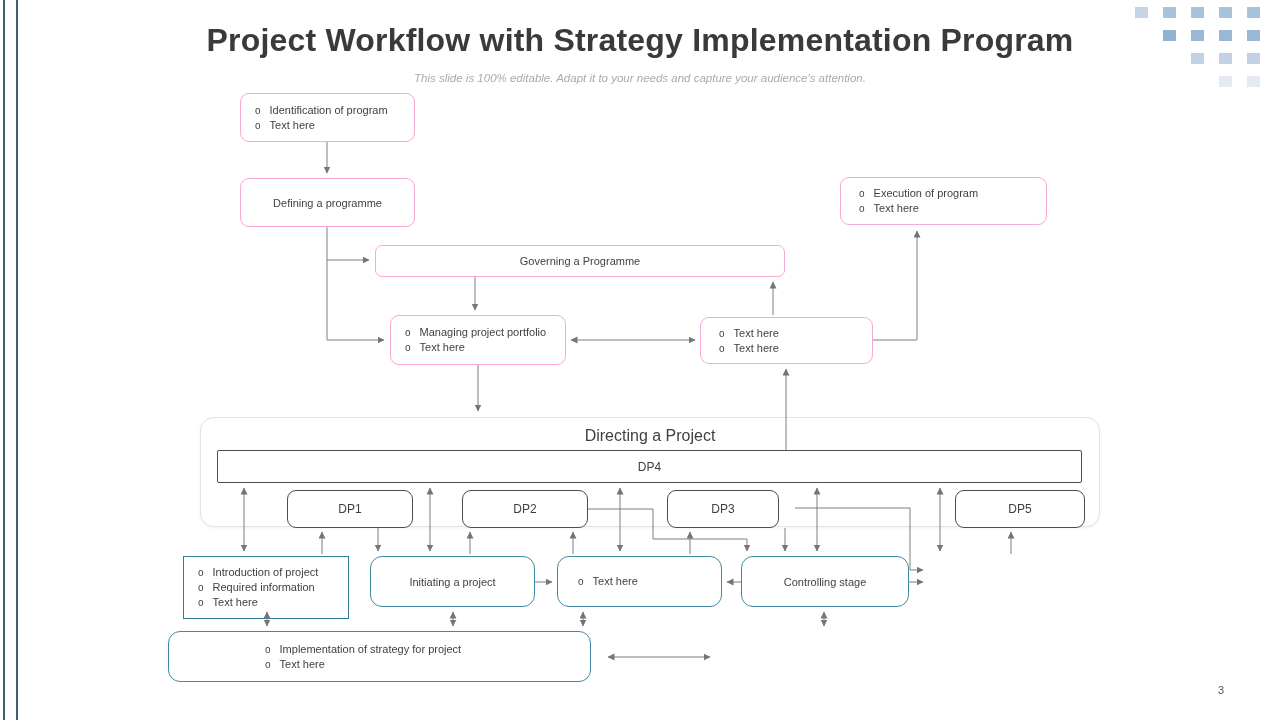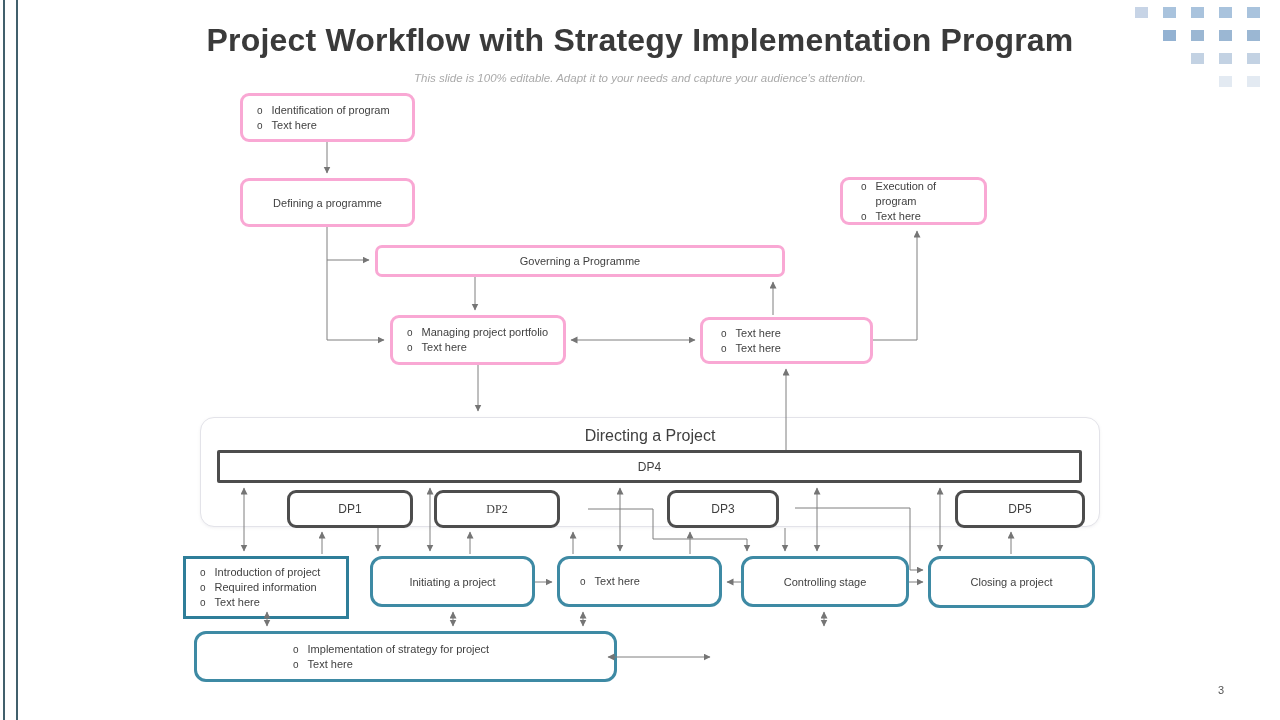--- a/index.html
+++ b/index.html
@@ -16,21 +16,21 @@
     position:absolute;left:0;top:22px;width:1280px;text-align:center;
     font-size:32px;font-weight:700;color:#3a3a3a;letter-spacing:.2px;
   }
   .subtitle{
     position:absolute;left:0;top:72px;width:1280px;text-align:center;
     font-size:11.5px;font-style:italic;color:#aaaaaa;
   }
   .pagenum{position:absolute;right:56px;top:684px;font-size:11px;color:#555;}
   
   .bx{
-    position:absolute;background:#fff;border:3px solid #f9a8d4;border-radius:9px;
+    position:absolute;background:#fff;border:1px solid #f9a8d4;border-radius:9px;
     box-sizing:border-box;font-size:11px;color:#3f3f3f;
   }
   .bx.center{display:flex;align-items:center;justify-content:center;text-align:center;}
   .bx.teal{border-color:#3e8aa4;border-radius:12px;}
   .bx.sharp{border-radius:0;border-color:#2f7e99;}
   .bx.dp{border-color:#4d4d4d;border-radius:9px;display:flex;align-items:center;justify-content:center;font-size:12px;}
   .bx.dp4{border-color:#4d4d4d;border-radius:2px;display:flex;align-items:center;justify-content:center;font-size:12px;}
   .container-box{
     position:absolute;background:#fff;border:1px solid #e3e3e9;border-radius:14px;
     box-sizing:border-box;box-shadow:0 1px 3px rgba(120,120,140,.10);
@@ -80,21 +80,21 @@
       <div class="it">
           <span>Text here</span>
         </div>
     </div>
   </div>
 
   <div class="bx center" style="left:240px;top:178px;width:175px;height:49px;">
     <span>Defining a programme</span>
   </div>
 
-  <div class="bx" style="left:840px;top:177px;width:147px;height:48px;">
+  <div class="bx" style="left:840px;top:177px;width:207px;height:48px;">
     <div class="bl" style="padding:2px 6px 2px 18px;">
       <div class="it">
           <span>Execution of program</span>
         </div>
       <div class="it">
           <span>Text here</span>
         </div>
     </div>
   </div>
 
@@ -126,21 +126,21 @@
 
   <div class="container-box" style="left:200px;top:417px;width:900px;height:110px;">
     <div class="container-title">Directing a Project</div>
   </div>
   <div class="bx dp4" style="left:217px;top:450px;width:865px;height:33px;">
     <span>DP4</span>
   </div>
   <div class="bx dp" style="left:287px;top:490px;width:126px;height:38px;">
     <span>DP1</span>
   </div>
-  <div class="bx dp" style="left:434px;top:490px;width:126px;height:38px;font-family:Liberation Serif, serif;">
+  <div class="bx dp" style="left:462px;top:490px;width:126px;height:38px;">
     <span>DP2</span>
   </div>
   <div class="bx dp" style="left:667px;top:490px;width:112px;height:38px;">
     <span>DP3</span>
   </div>
   <div class="bx dp" style="left:955px;top:490px;width:130px;height:38px;">
     <span>DP5</span>
   </div>
 
   <div class="bx sharp" style="left:183px;top:556px;width:166px;height:63px;">
@@ -166,25 +166,22 @@
       <div class="it">
           <span>Text here</span>
         </div>
     </div>
   </div>
 
   <div class="bx teal center" style="left:741px;top:556px;width:168px;height:51px;">
     <span>Controlling stage</span>
   </div>
 
-  <div class="bx teal center" style="left:928px;top:556px;width:167px;height:52px;">
-    <span>Closing a project</span>
-  </div>
-
-  <div class="bx teal" style="left:194px;top:631px;width:423px;height:51px;">
+
+  <div class="bx teal" style="left:168px;top:631px;width:423px;height:51px;">
     <div class="bl" style="padding:2px 6px 2px 96px;">
       <div class="it">
           <span>Implementation of strategy for project</span>
         </div>
       <div class="it">
           <span>Text here</span>
         </div>
     </div>
   </div>
 

